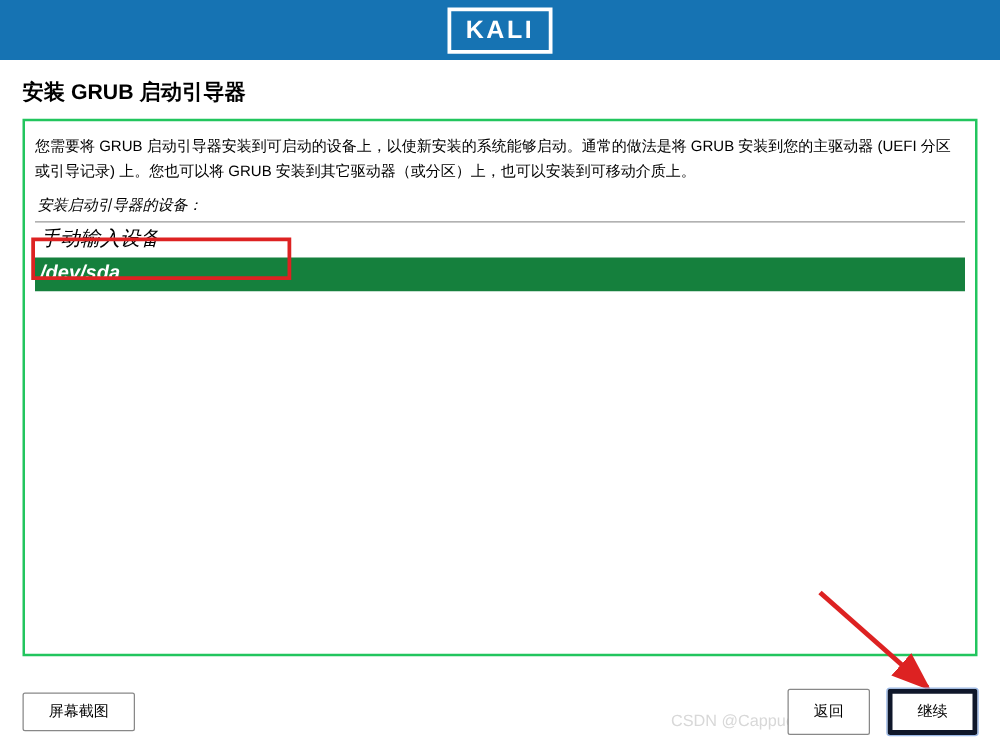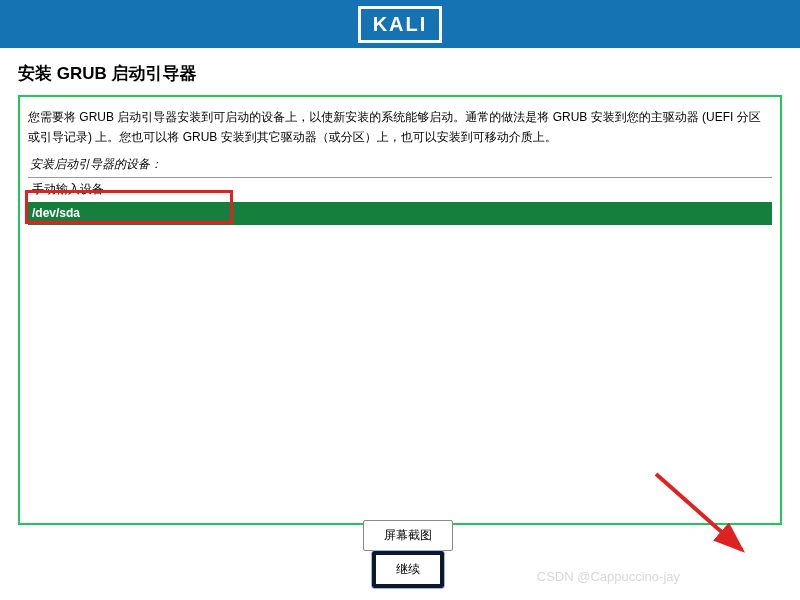--- a/index.html
+++ b/index.html
@@ -51,44 +51,44 @@
       font-size: 12px;
       margin-bottom: 4px;
       padding-left: 2px;
     }
     .list-area {
       border-top: 1px solid #999;
       margin-top: 2px;
     }
     .list-item {
       padding: 3px 4px;
-      font-size: 12px;
+      font-size: 16px;
       border-bottom: 1px solid transparent;
+      font-style: italic;
     }
     .list-item.selected {
       background: #15803d;
       color: #fff;
       font-weight: bold;
       padding: 4px 4px;
     }
     .highlight-box {
       position: absolute;
       border: 3px solid #d22;
       pointer-events: none;
     }
     .footer {
       position: absolute;
       bottom: 12px;
-      left: 16px;
+      left: 0;
       right: 0;
       padding: 0 18px;
       display: flex;
       justify-content: space-between;
       align-items: center;
-      flex-direction: column;
     }
     .btn {
       border: 1px solid #888;
       background: #fff;
       padding: 6px 20px;
       font-size: 12px;
       cursor: pointer;
       border-radius: 2px;
     }
     .btn-group-right {
@@ -139,15 +139,16 @@
     </marker>
   </defs>
   <line x1="6" y1="6" x2="92" y2="82" stroke="#d22" stroke-width="4" marker-end="url(#ah)"></line>
 </svg>
 
 <div class="watermark">CSDN @Cappuccino-jay</div>
 
 <div class="footer">
   <button class="btn">屏幕截图</button>
   <div class="btn-group-right">
+    <button class="btn">返回</button>
     <button class="btn primary">继续</button>
   </div>
 </div>
 
 </body></html>

